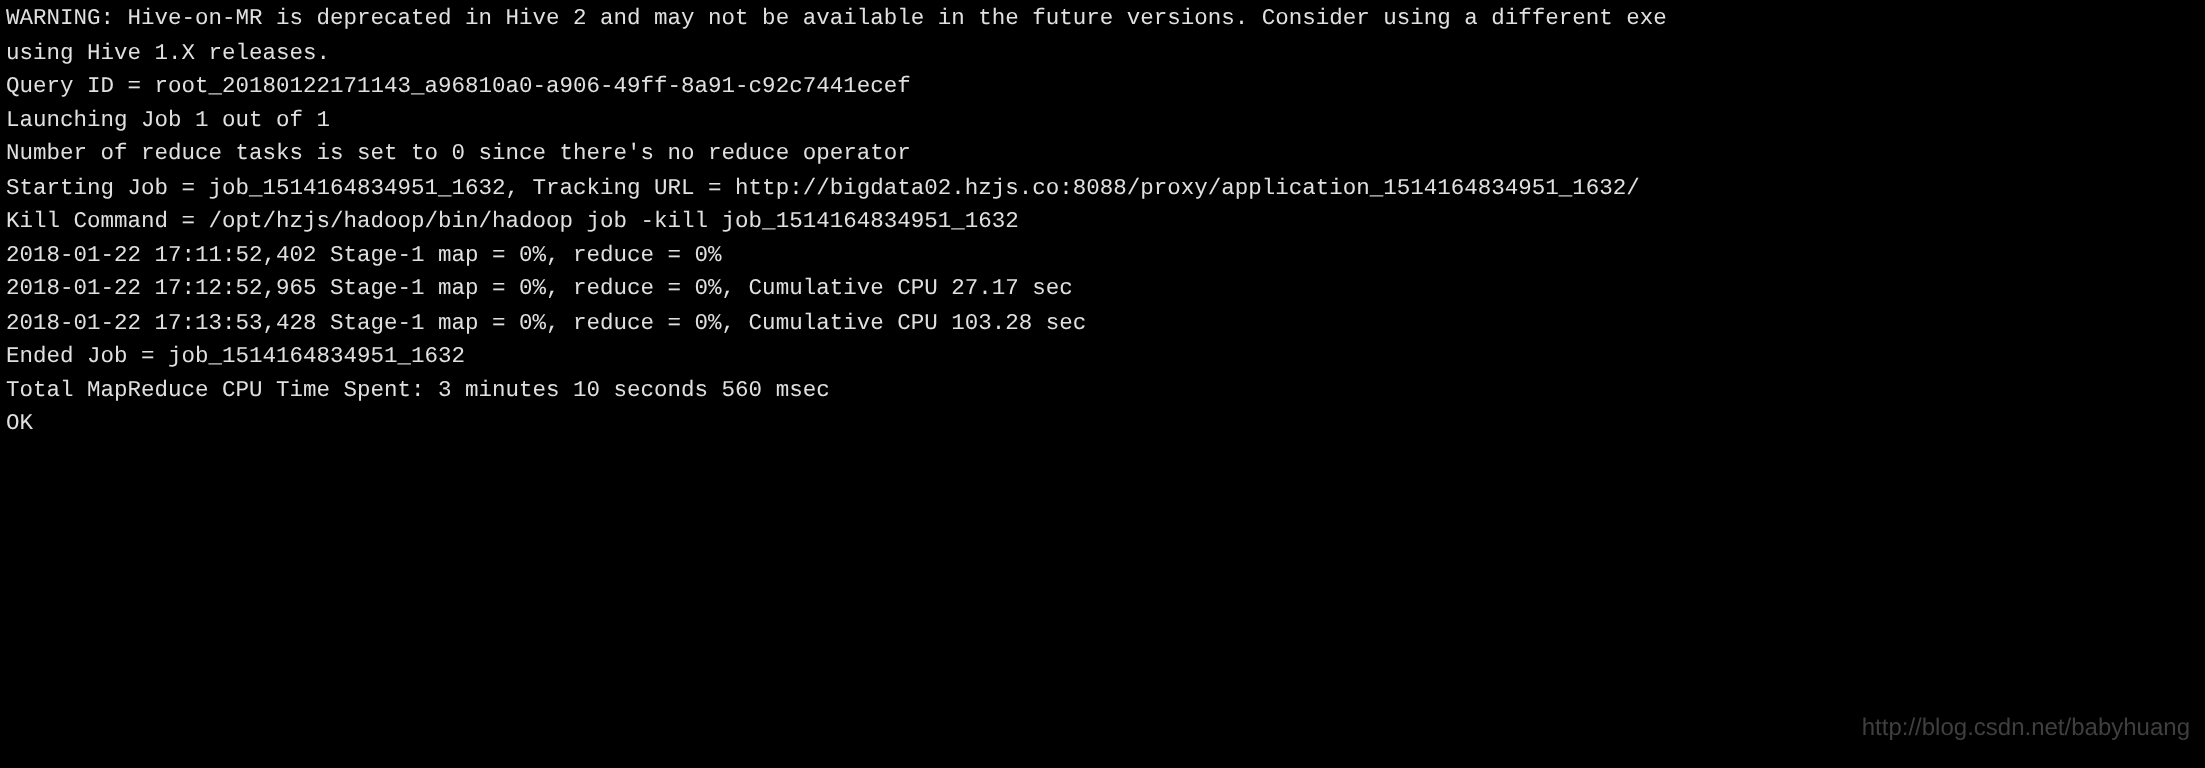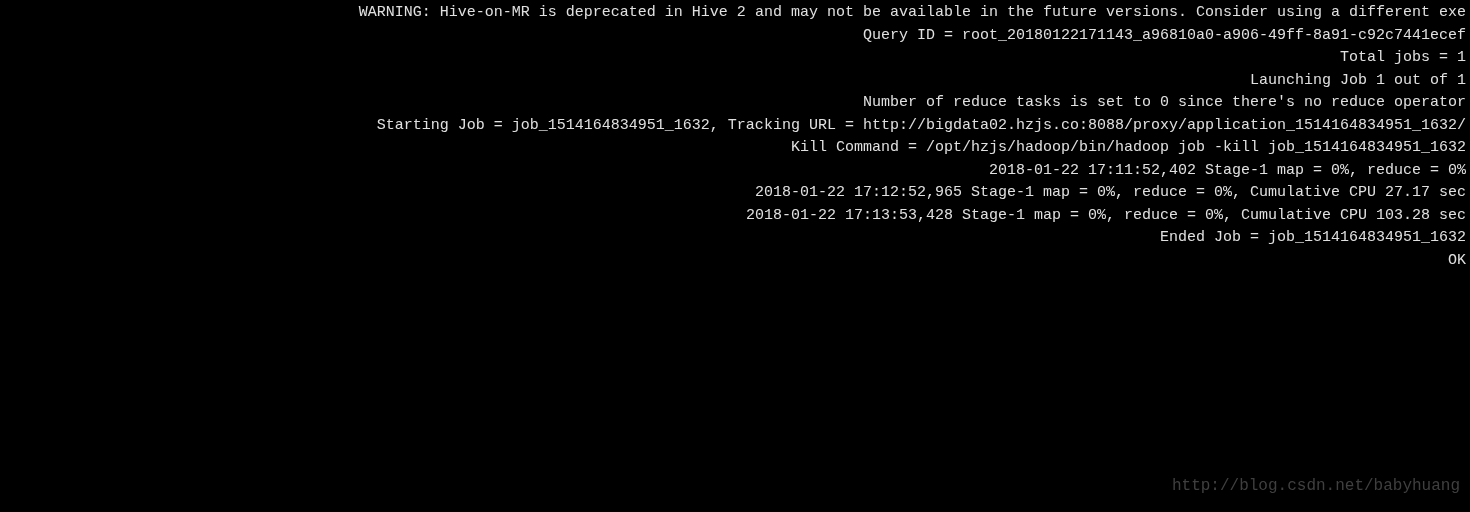--- a/index.html
+++ b/index.html
@@ -1,19 +1,18 @@
 <!DOCTYPE html>
 <html><head>
   <meta charset="utf-8">
   <style>
     * {
       margin: 0;
       padding: 0;
       box-sizing: border-box;
-      text-align: right;
     }
     body {
       background: #000000;
       color: #e0e0e0;
       font-family: "Courier New", "Consolas", monospace;
       font-size: 15px;
       line-height: 1.5;
       padding: 2px 4px;
       width: 1470px;
       height: 512px;
@@ -23,35 +22,36 @@
     }
     .line {
       display: block;
     }
     .watermark {
       position: absolute;
       bottom: 14px;
       right: 10px;
       color: #555555;
       font-size: 16px;
-      font-family: Liberation Mono, monospace;
+      font-family: Liberation Sans, sans-serif;
       opacity: 0.75;
     }
   </style>
 </head>
 <body>
 
 <div class="terminal">
   <span class="line">WARNING: Hive-on-MR is deprecated in Hive 2 and may not be available in the future versions. Consider using a different exe</span>
+  <span class="line">using Hive 1.X releases.</span>
   <span class="line">Query ID = root_20180122171143_a96810a0-a906-49ff-8a91-c92c7441ecef</span>
-  <span class="line">Total jobs = 1</span>
   <span class="line">Launching Job 1 out of 1</span>
   <span class="line">Number of reduce tasks is set to 0 since there's no reduce operator</span>
   <span class="line">Starting Job = job_1514164834951_1632, Tracking URL = http://bigdata02.hzjs.co:8088/proxy/application_1514164834951_1632/</span>
   <span class="line">Kill Command = /opt/hzjs/hadoop/bin/hadoop job  -kill job_1514164834951_1632</span>
   <span class="line">2018-01-22 17:11:52,402 Stage-1 map = 0%,   reduce = 0%</span>
   <span class="line">2018-01-22 17:12:52,965 Stage-1 map = 0%,   reduce = 0%, Cumulative CPU 27.17 sec</span>
   <span class="line">2018-01-22 17:13:53,428 Stage-1 map = 0%,   reduce = 0%, Cumulative CPU 103.28 sec</span>
   <span class="line">Ended Job = job_1514164834951_1632</span>
+  <span class="line">Total MapReduce CPU Time Spent: 3 minutes 10 seconds 560 msec</span>
   <span class="line">OK</span>
 </div>
 
 <div class="watermark">http://blog.csdn.net/babyhuang</div>
 
 </body></html>

